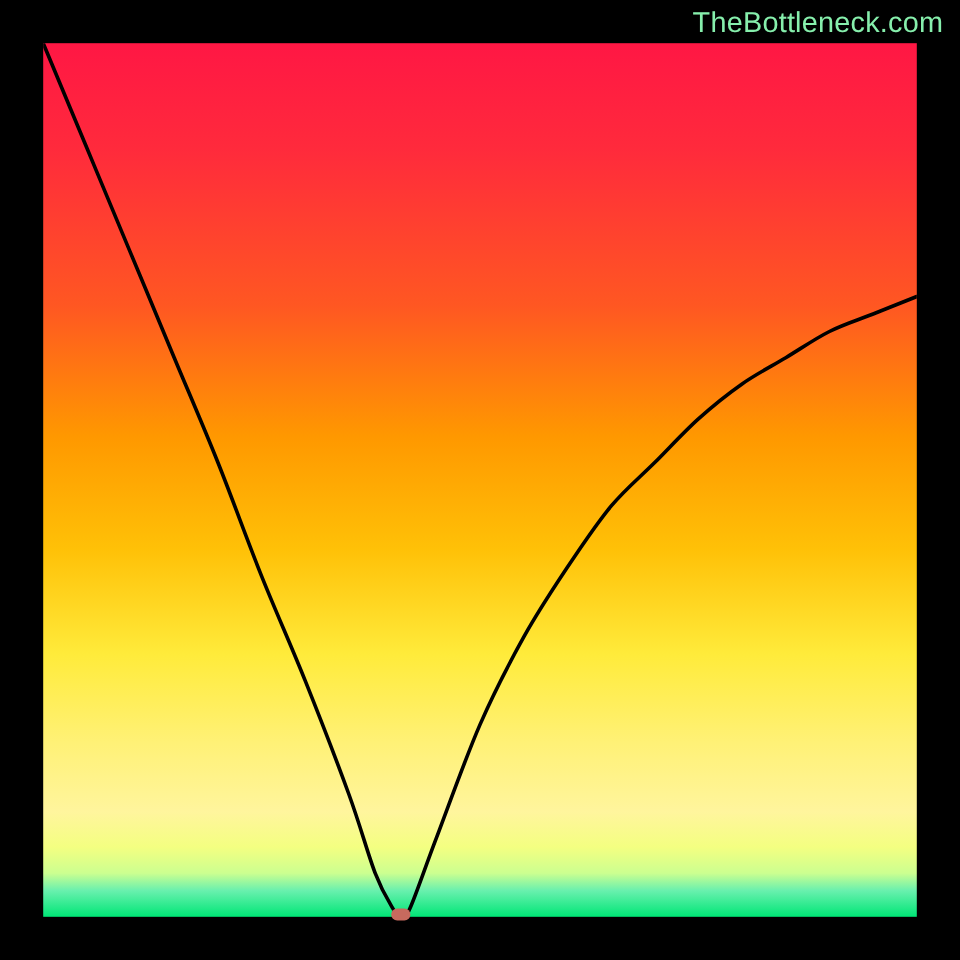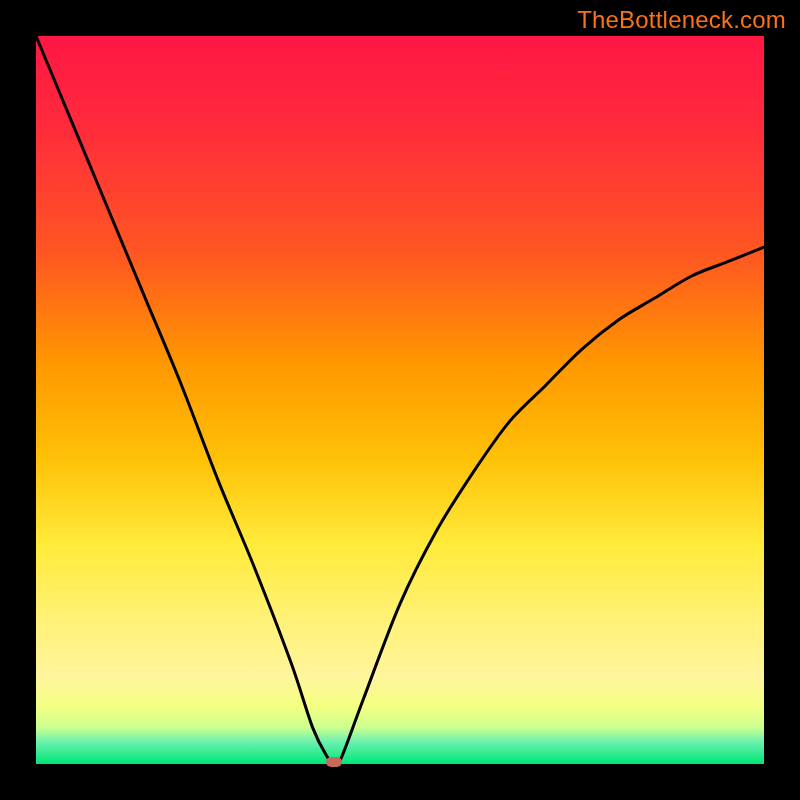--- a/index.html
+++ b/index.html
@@ -30,21 +30,21 @@
   .marker {
     position: absolute;
     width: 16px; height: 10px;
     background: #c76a5e;
     border-radius: 5px;
   }
   .watermark {
     position: absolute;
     top: 6px;
     right: 14px;
-    color: #f97316;
+    color: #86efac;
     font-size: 24px;
     font-weight: 500;
     letter-spacing: 0.2px;
   }
 </style>
 </head>
 <body>
 
 <div class="watermark">TheBottleneck.com</div>
 

